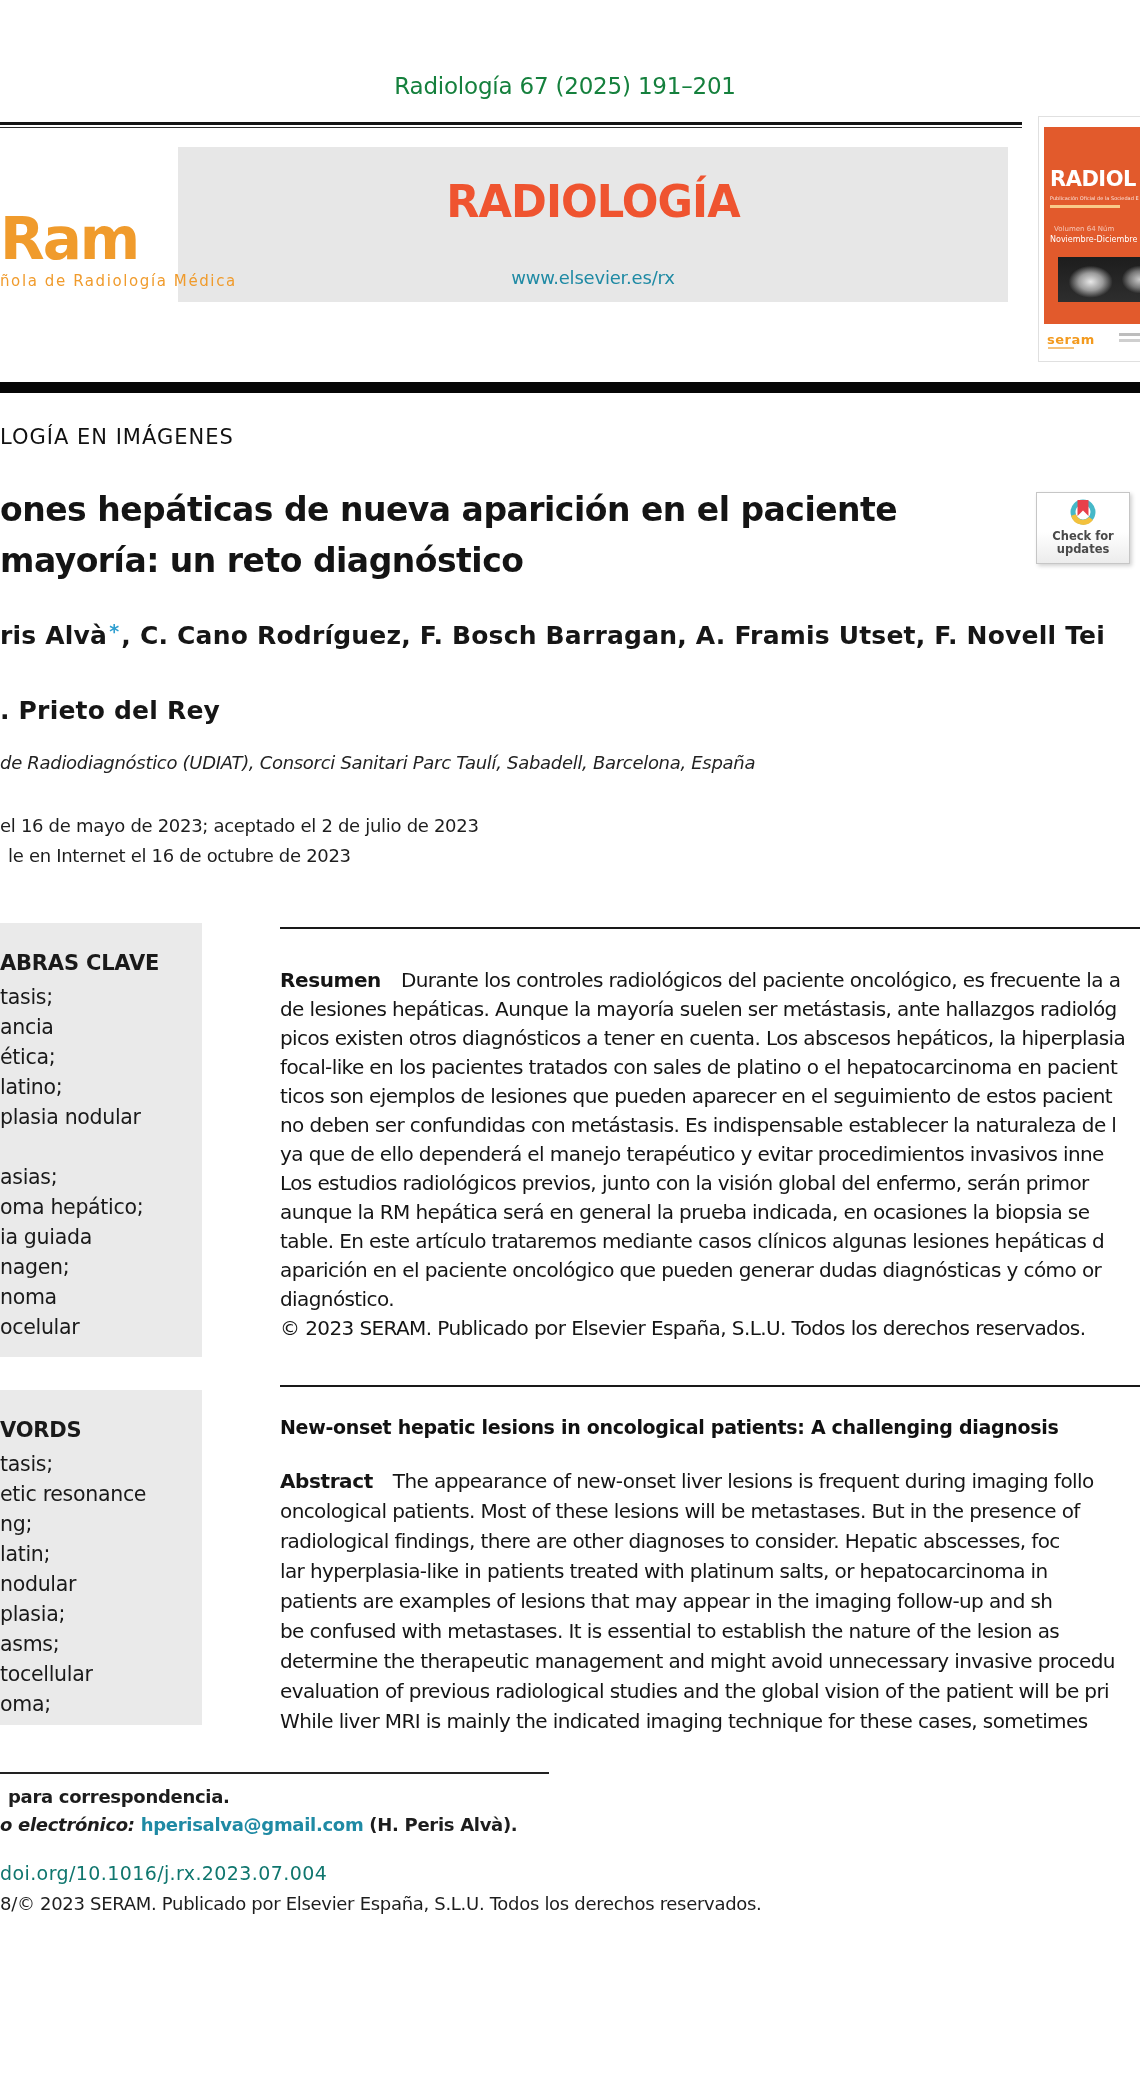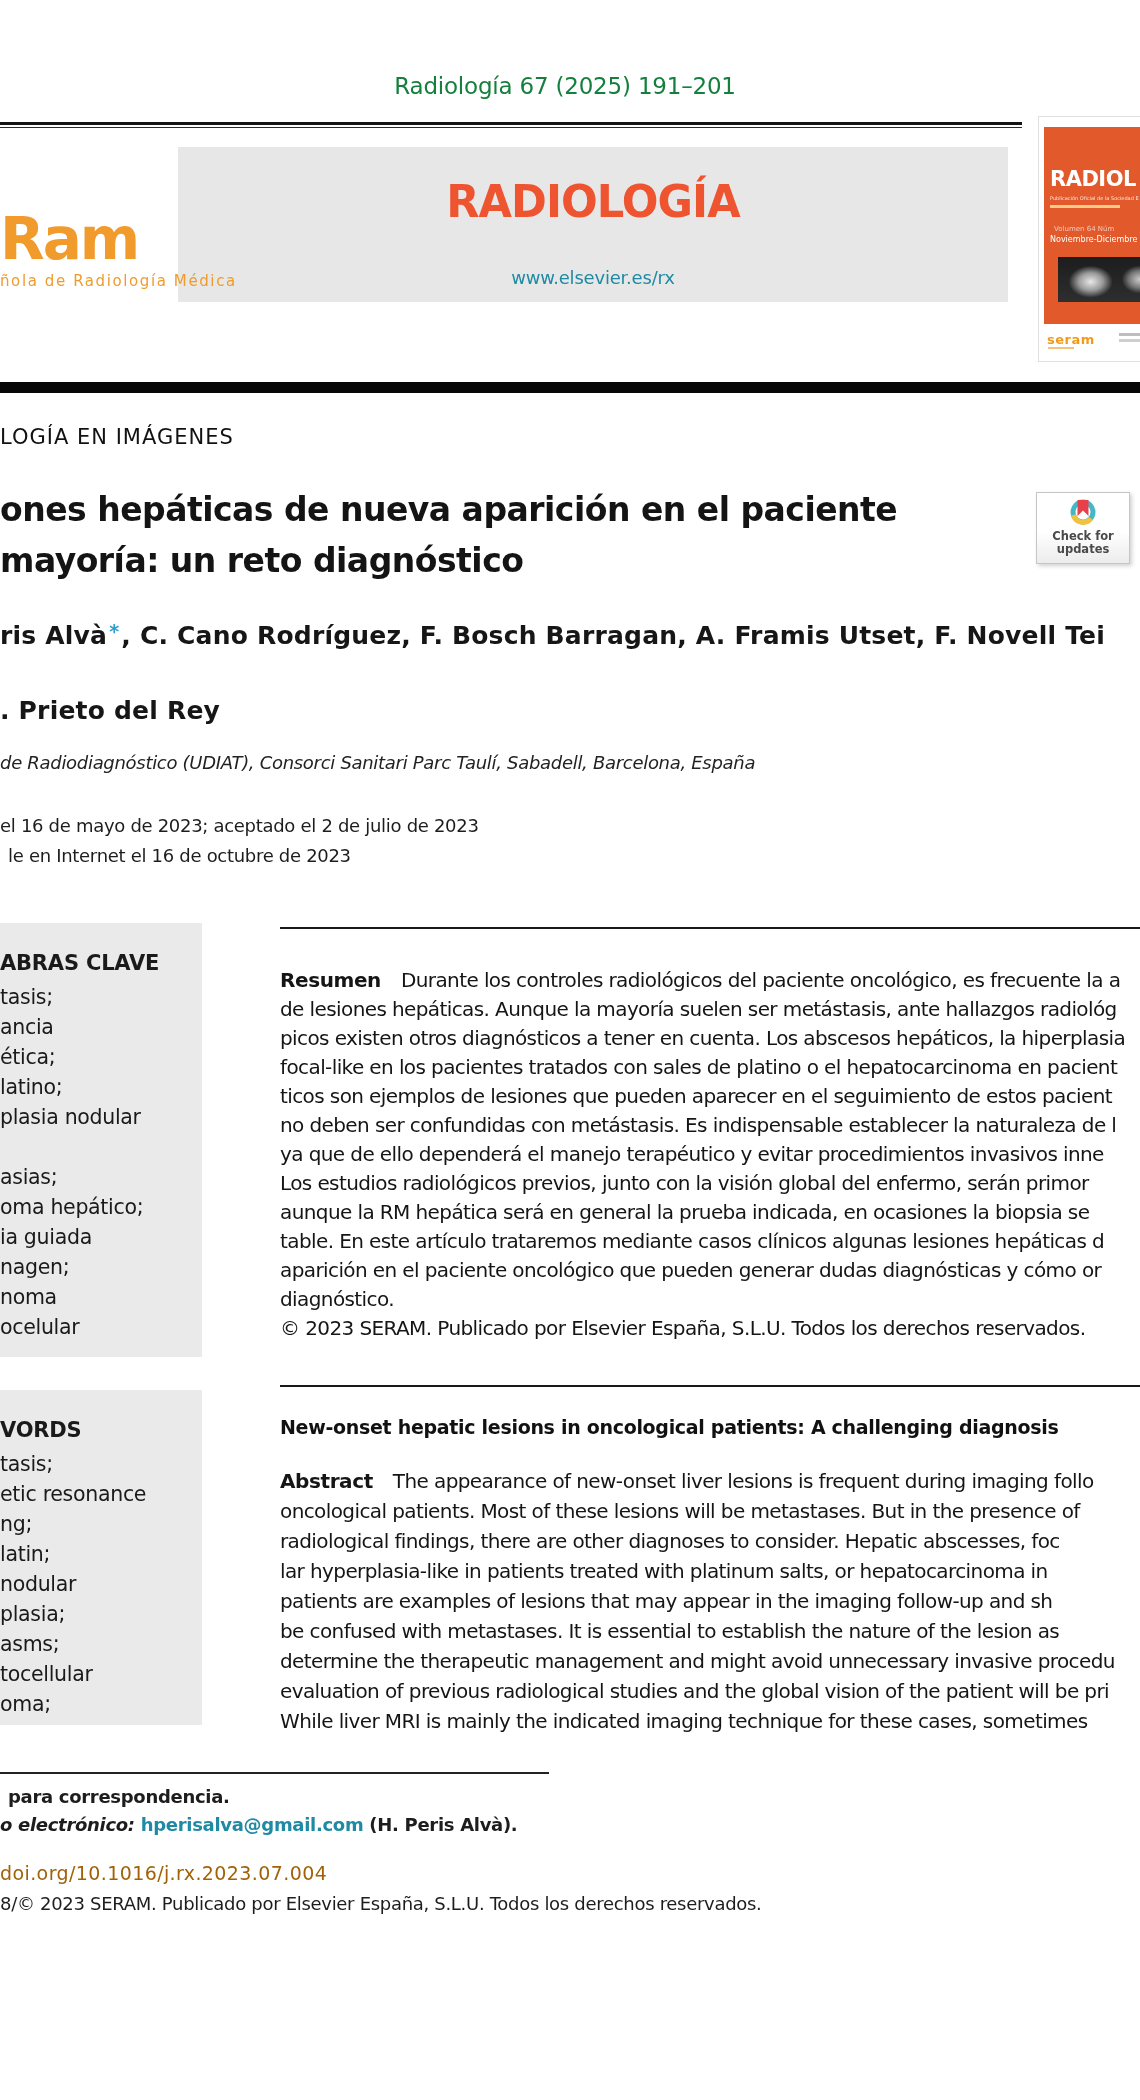--- a/index.html
+++ b/index.html
@@ -85,21 +85,21 @@
   .eng-heading{position:absolute;left:280px;top:1416px;font-size:19px;font-weight:bold;
         letter-spacing:-0.3px;white-space:nowrap;color:#111;}
 
   
   .fn-rule{position:absolute;top:1772px;left:0;width:549px;height:1.5px;background:#222;}
   .fn-line{position:absolute;font-size:18px;letter-spacing:-0.3px;color:#1d1d1d;white-space:nowrap;font-weight:bold;}
   .fn-1{top:1786px;left:8px;}
   .fn-2{top:1814px;left:0;}
   .fn-2 .lbl{font-style:italic;}
   .link{color:#1f8aa4;text-decoration:none;cursor:pointer;}
-  .doi{position:absolute;top:1862px;left:0;font-size:19px;letter-spacing:.4px;color:#a16207;white-space:nowrap;cursor:pointer;}
+  .doi{position:absolute;top:1862px;left:0;font-size:19px;letter-spacing:.4px;color:#0f766e;white-space:nowrap;cursor:pointer;}
   .copyright{position:absolute;top:1893px;left:0;font-size:18px;letter-spacing:-0.3px;color:#1d1d1d;white-space:nowrap;}
 </style>
 </head>
 <body>
 
 <div class="page">
 
   <div class="citation">Radiología 67 (2025) 191–201</div>
   <div class="hairline"></div>
 

